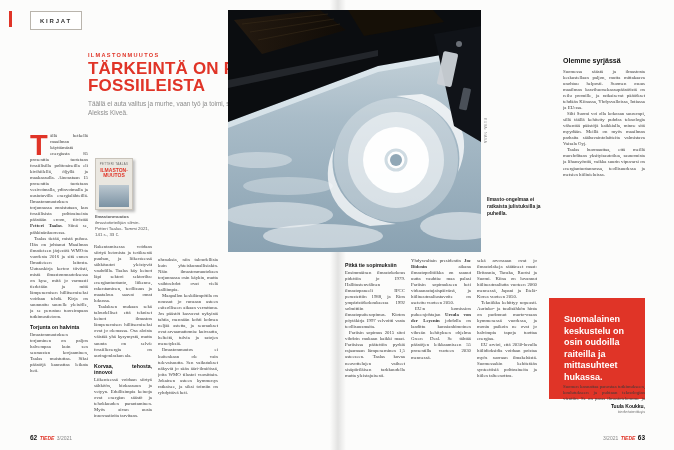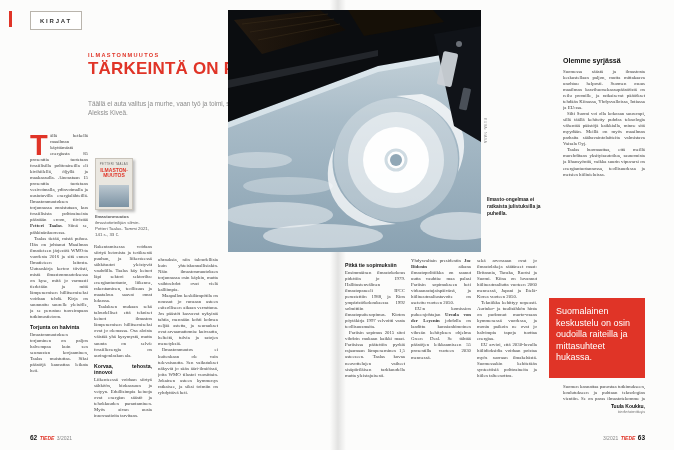--- a/index.html
+++ b/index.html
@@ -39,21 +39,21 @@
   .book-art{margin-top:auto;width:30px;height:22px;background:linear-gradient(180deg,#bcc8d0,#7b92a3);}
   .bookcaption{left:95px;top:214px;width:56px;font-size:4.4px;line-height:1.35;color:#555;}
   .photo{left:228px;top:10px;width:253px;height:242px;margin:0;background:#0b0d10;}
   .photo svg{display:block;}
   .credit{left:483px;top:118px;writing-mode:vertical-rl;font-size:3.6px;color:#9a9a9a;letter-spacing:0.4px;}
   .caption{left:487px;top:197px;width:56px;font-size:4.9px;line-height:1.4;color:#222;font-weight:bold;}
   .sideheading{left:563px;top:57px;width:82px;font-weight:bold;font-size:7px;color:#111;}
   .sidecol{left:563px;top:69px;width:82px;height:227px;}
   .pullquote{left:549px;top:298px;width:96px;box-sizing:border-box;background:var(--red);
              color:#fff;padding:8px 7px;min-height:80px;}
-  .pullquote p{margin:0;font-weight:normal;font-size:9px;line-height:1.28;}
+  .pullquote p{margin:8px;font-weight:bold;font-size:9px;line-height:1.28;}
   .sideafter{left:563px;top:384px;width:82px;height:18px;}
   .byline{left:563px;top:403px;width:82px;text-align:right;}
   .byline-name{font-weight:bold;font-size:5px;color:#111;}
   .byline-role{font-style:italic;font-size:4.4px;color:#777;}
   .footer{top:434px;font-size:5px;color:#888;}
   .footer b{color:#111;font-size:6.5px;font-style:normal;}
   .footer .brand{color:var(--red);font-weight:bold;font-style:italic;margin:0 1px;}
   .footer-left{left:30px;}
   .footer-right{right:29px;text-align:right;}
 </style>
@@ -64,21 +64,21 @@
 
   <div class="abs gutter"></div>
   <div class="abs edge-tab"></div>
 
   <div class="abs tagbox">
     <span>KIRJAT</span>
   </div>
 
   <div class="abs kicker">ILMASTONMUUTOS</div>
 
-  <h1 class="abs headline"><span>TÄRKEINTÄ ON PÄÄSTÄ</span><br></h1>
+  <h1 class="abs headline"><span>TÄRKEINTÄ ON PÄÄSTÄ</span><br><span>FOSSIILEISTA</span></h1>
 
   <p class="abs standfirst">Täällä ei auta valitus ja murhe, vaan työ ja toimi, siteeraa ilmatieteilijä Aleksis Kiveä.</p>
 
   <div class="abs body col1">
     <p><span class="dropcap">T</span><span>ällä hetkellä maailman käyttämästä energiasta 85 prosenttia tuotetaan fossiilisilla polttoaineilla eli kivihiilellä, öljyllä ja maakaasulla. Ainoastaan 15 prosenttia tuotetaan vesivoimalla, ydinvoimalla ja uusiutuvilla energialähteillä. Ilmastonmuutoksen torjunnassa onnistutaan, kun fossiilisista polttoaineista päästään eroon, tiivistää </span><b>Petteri Taalas</b><span>. Siinä se, pähkinänkuoressa.</span></p>
     <p>Taalas tietää, mistä puhuu. Hän on johtanut Maailman ilmatieteen järjestöä WMO:ta vuodesta 2016 ja sitä ennen Ilmatieteen laitosta. Uutuuskirja kertoo tiiviisti, mistä ilmastonmuutoksessa on kyse, mitä jo varmasti tiedetään ja mitä lämpenemisen hillitsemiseksi voidaan tehdä. Kirja on suunnattu suurelle yleisölle, ja se perustuu tuoreimpaan tutkimustietoon.</p>
     <h3 class="subhead">Torjunta on halvinta</h3>
     <p>Ilmastonmuutoksen torjuminen on paljon halvempaa kuin sen seurausten korjaaminen, Taalas muistuttaa. Siksi päästöjä kannattaa leikata heti.</p>
   </div>
 

